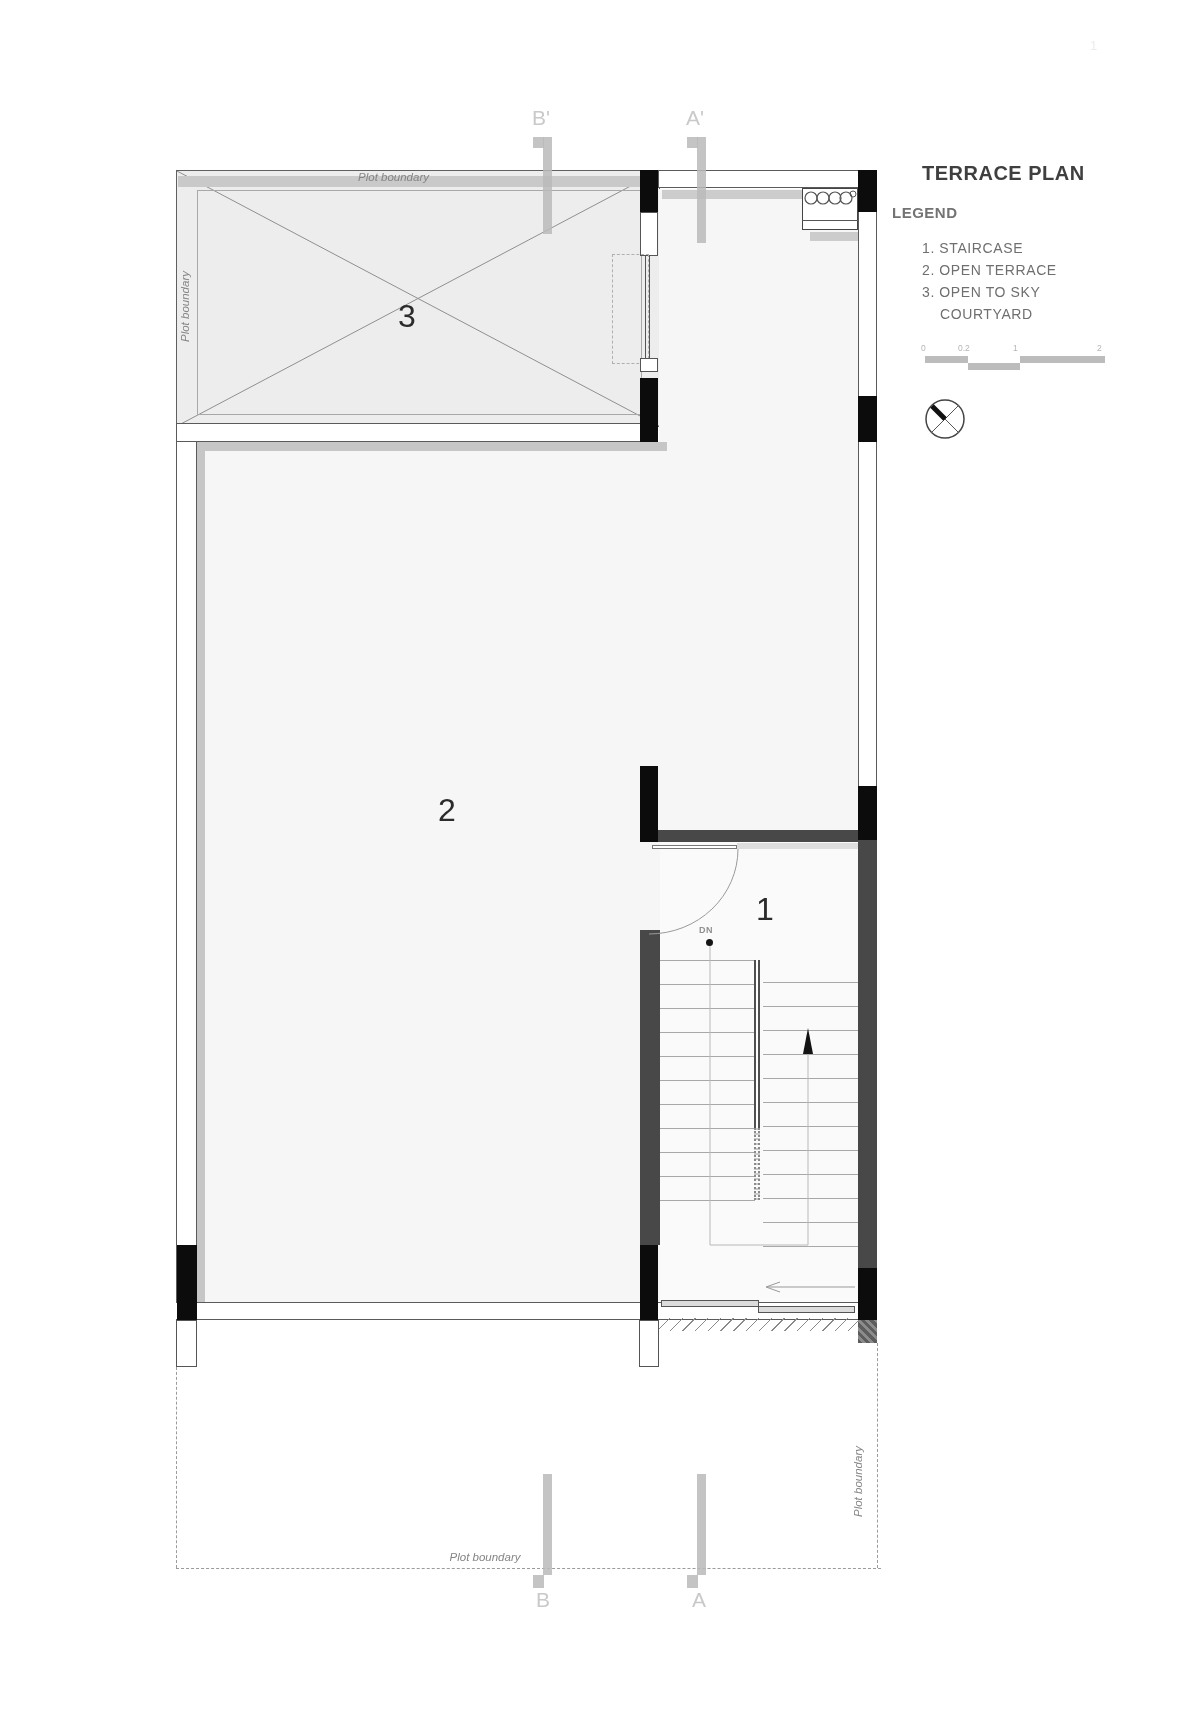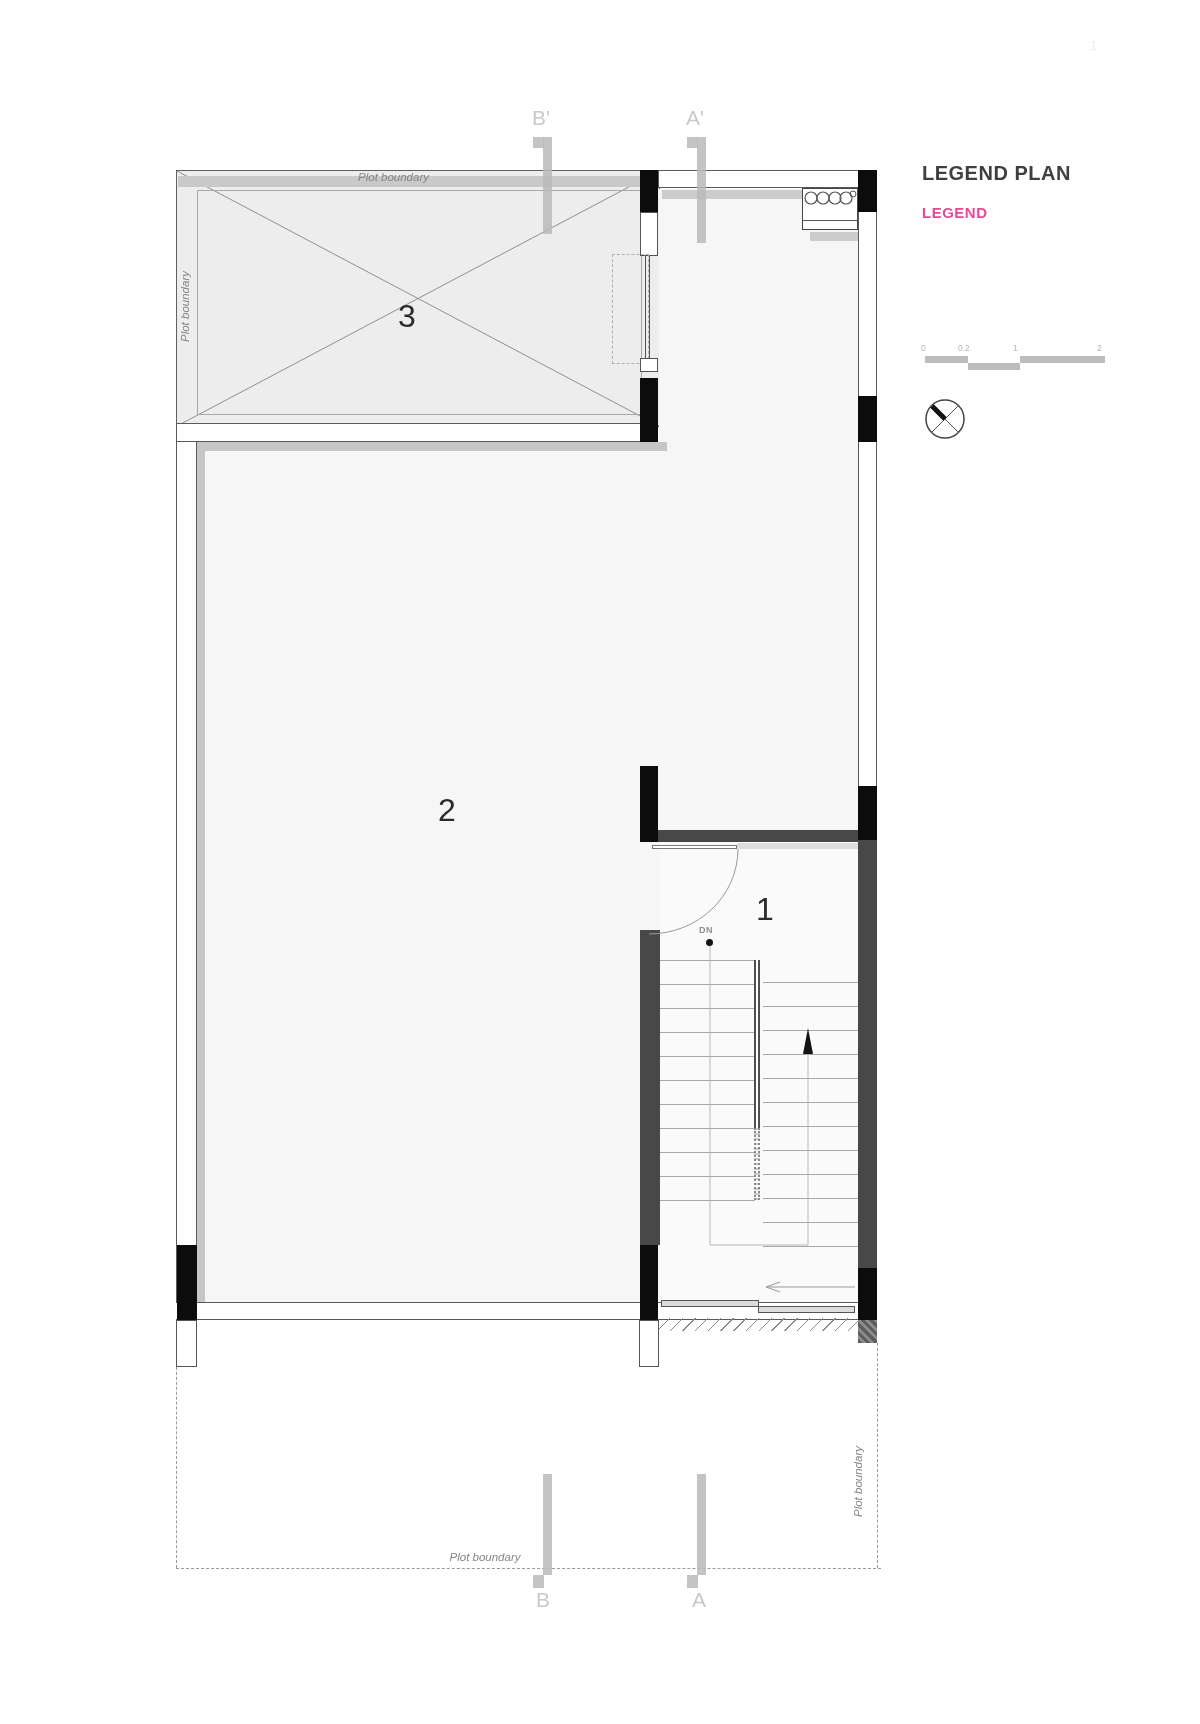--- a/index.html
+++ b/index.html
@@ -1,21 +1,21 @@
 <!DOCTYPE html>
 <html><head>
 <meta charset="utf-8">
 <style>
   html,body{margin:0;padding:0;background:#fff;}
   .page{position:relative;width:1200px;height:1724px;background:#fff;overflow:hidden;
         font-family:"Liberation Sans",sans-serif;}
   .abs{position:absolute;}
   
   .title{left:922px;top:162px;font-size:20px;font-weight:bold;color:#3f3f3f;letter-spacing:.5px;}
-  .legend-heading{left:922px;top:204px;font-size:15px;font-weight:bold;color:#ec4899;letter-spacing:.5px;}
+  .legend-heading{left:892px;top:204px;font-size:15px;font-weight:bold;color:#737373;letter-spacing:.5px;}
   .legend-list{left:922px;top:237px;width:200px;}
   .legend-item{font-size:14px;color:#6f6f6f;line-height:22px;letter-spacing:.6px;}
   .legend-item.indent{padding-left:18px;}
   .page-mark{left:1090px;top:38px;font-size:13px;color:#ececec;}
   
   .tick{font-size:8.5px;color:#b5b5b5;}
   .sb{background:#bcbcbc;}
   
   .courtyard{left:176px;top:170px;width:482px;height:255px;background:#ededed;border:1px solid #606060;}
   .cy-shadow{left:178px;top:176px;width:476px;height:11px;background:#c9c9c9;}
@@ -190,22 +190,28 @@
   <div class="abs marker" style="left:697px;top:137px;width:9px;height:106px;"></div>
 
   <div class="abs marker" style="left:543px;top:1474px;width:9px;height:101px;"></div>
   <div class="abs marker" style="left:533px;top:1575px;width:11px;height:13px;"></div>
   <div class="abs marker-label" style="left:536px;top:1588px;">B</div>
 
   <div class="abs marker" style="left:697px;top:1474px;width:9px;height:101px;"></div>
   <div class="abs marker" style="left:687px;top:1575px;width:11px;height:13px;"></div>
   <div class="abs marker-label" style="left:692px;top:1588px;">A</div>
 
-  <div class="abs title">LEGEND PLAN</div>
+  <div class="abs title">TERRACE PLAN</div>
   <div class="abs legend-heading">LEGEND</div>
+  <div class="abs legend-list">
+    <div class="legend-item">1. STAIRCASE</div>
+    <div class="legend-item">2. OPEN TERRACE</div>
+    <div class="legend-item">3. OPEN TO SKY</div>
+    <div class="legend-item indent">COURTYARD</div>
+  </div>
 
   <div class="abs tick" style="left:921px;top:343px;">0</div>
   <div class="abs tick" style="left:958px;top:343px;">0.2</div>
   <div class="abs tick" style="left:1013px;top:343px;">1</div>
   <div class="abs tick" style="left:1097px;top:343px;">2</div>
   <div class="abs sb" style="left:925px;top:356px;width:43px;height:7px;"></div>
   <div class="abs sb" style="left:968px;top:363px;width:52px;height:7px;"></div>
   <div class="abs sb" style="left:1020px;top:356px;width:85px;height:7px;"></div>
 
   <svg class="abs" style="left:922px;top:397px;" width="46" height="46" viewBox="0 0 46 46">

